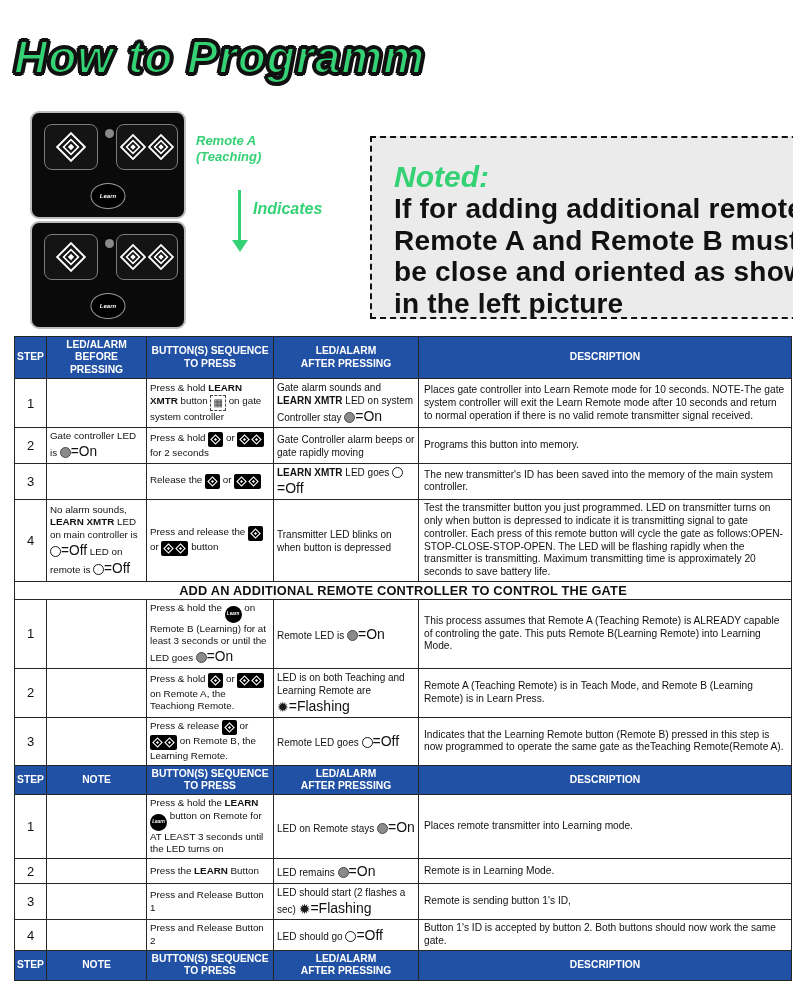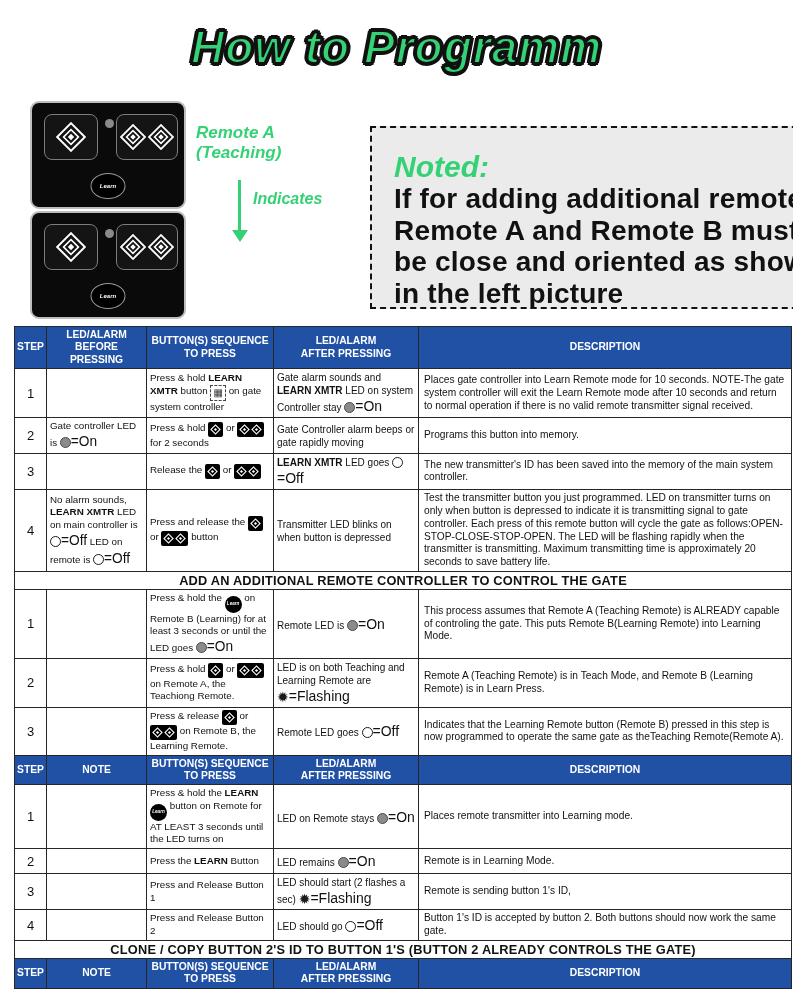--- a/index.html
+++ b/index.html
@@ -9,21 +9,21 @@
   }
   *{box-sizing:border-box;}
   html,body{margin:0;padding:0;}
   body{
     width:793px;height:1000px;overflow:hidden;background:#fff;
     font-family:"Liberation Sans", sans-serif;color:#111;
   }
   
   .top{position:relative;height:322px;}
   .page-title{
-    margin:4px;padding-top:16px;text-align:center;
+    margin:14px;padding-top:16px;
     font-size:46px;font-weight:900;font-style:italic;letter-spacing:1px;
     color:var(--green);
     -webkit-text-stroke:2.2px #111;
     text-shadow:3px 0 0 #111,-3px 0 0 #111,0 3px 0 #111,0 -3px 0 #111,
                 2px 2px 0 #111,-2px -2px 0 #111,2px -2px 0 #111,-2px 2px 0 #111;
   }
   .remote{
     position:absolute;left:30px;width:156px;height:108px;
     background:#0a0a0a;border:2px solid #bdbdbd;border-radius:9px;
   }
@@ -38,21 +38,21 @@
   .led-dot{position:absolute;top:16px;left:73px;width:9px;height:9px;border-radius:50%;background:#8a8a8a;}
   .learn-btn{
     position:absolute;bottom:8px;left:50%;transform:translateX(-50%);
     width:35px;height:26px;border:1.5px solid #9a9a9a;border-radius:50%;
     background:#000;color:#fff;font-size:6px;font-style:italic;font-weight:bold;
     display:flex;align-items:center;justify-content:center;
   }
   .dm-big{width:30px;height:30px;} .dm-mid{width:26px;height:26px;}
   .side-label{
     position:absolute;left:196px;color:var(--green);
-    font-size:17px;font-weight:bold;font-style:italic;line-height:1.2;
+    font-size:13px;font-weight:bold;font-style:italic;line-height:1.2;
   }
   .side-label.a{top:119px;} .side-label.b{top:246px;}
   .transmit-label{
     position:absolute;left:253px;top:186px;color:var(--green);
     font-size:16px;font-weight:bold;font-style:italic;
   }
   .arrow{position:absolute;left:238px;top:176px;width:3px;height:50px;background:var(--green);}
   .arrow::after{
     content:'';position:absolute;left:-6.5px;top:100%;
     border:8px solid transparent;border-bottom:0;border-top:12px solid var(--green);
@@ -385,23 +385,20 @@
           <td class="c4">LED should start (2 flashes a sec) <span class="flash">✹</span><span class="state">=Flashing</span></td>
           <td class="c5">Remote is sending button 1's ID,</td>
         </tr>
         <tr style="height: 26px;">
           <td class="step">4</td>
           <td class="c2"></td>
           <td class="c3">Press and Release Button 2</td>
           <td class="c4">LED should go <span class="led led-off"></span><span class="state">=Off</span></td>
           <td class="c5">Button 1's ID is accepted by button 2. Both buttons should now work the same gate.</td>
         </tr>
-        <tr>
-          <td colspan="5" class="stitle">CLONE / COPY BUTTON 2'S ID TO BUTTON 1'S (BUTTON 2 ALREADY CONTROLS THE GATE)</td>
-        </tr>
         <tr class="hrow">
           <td>STEP</td>
           <td>NOTE</td>
           <td>BUTTON(S) SEQUENCE
 TO PRESS</td>
           <td>LED/ALARM
 AFTER PRESSING</td>
           <td>DESCRIPTION</td>
         </tr>
       </tbody>

